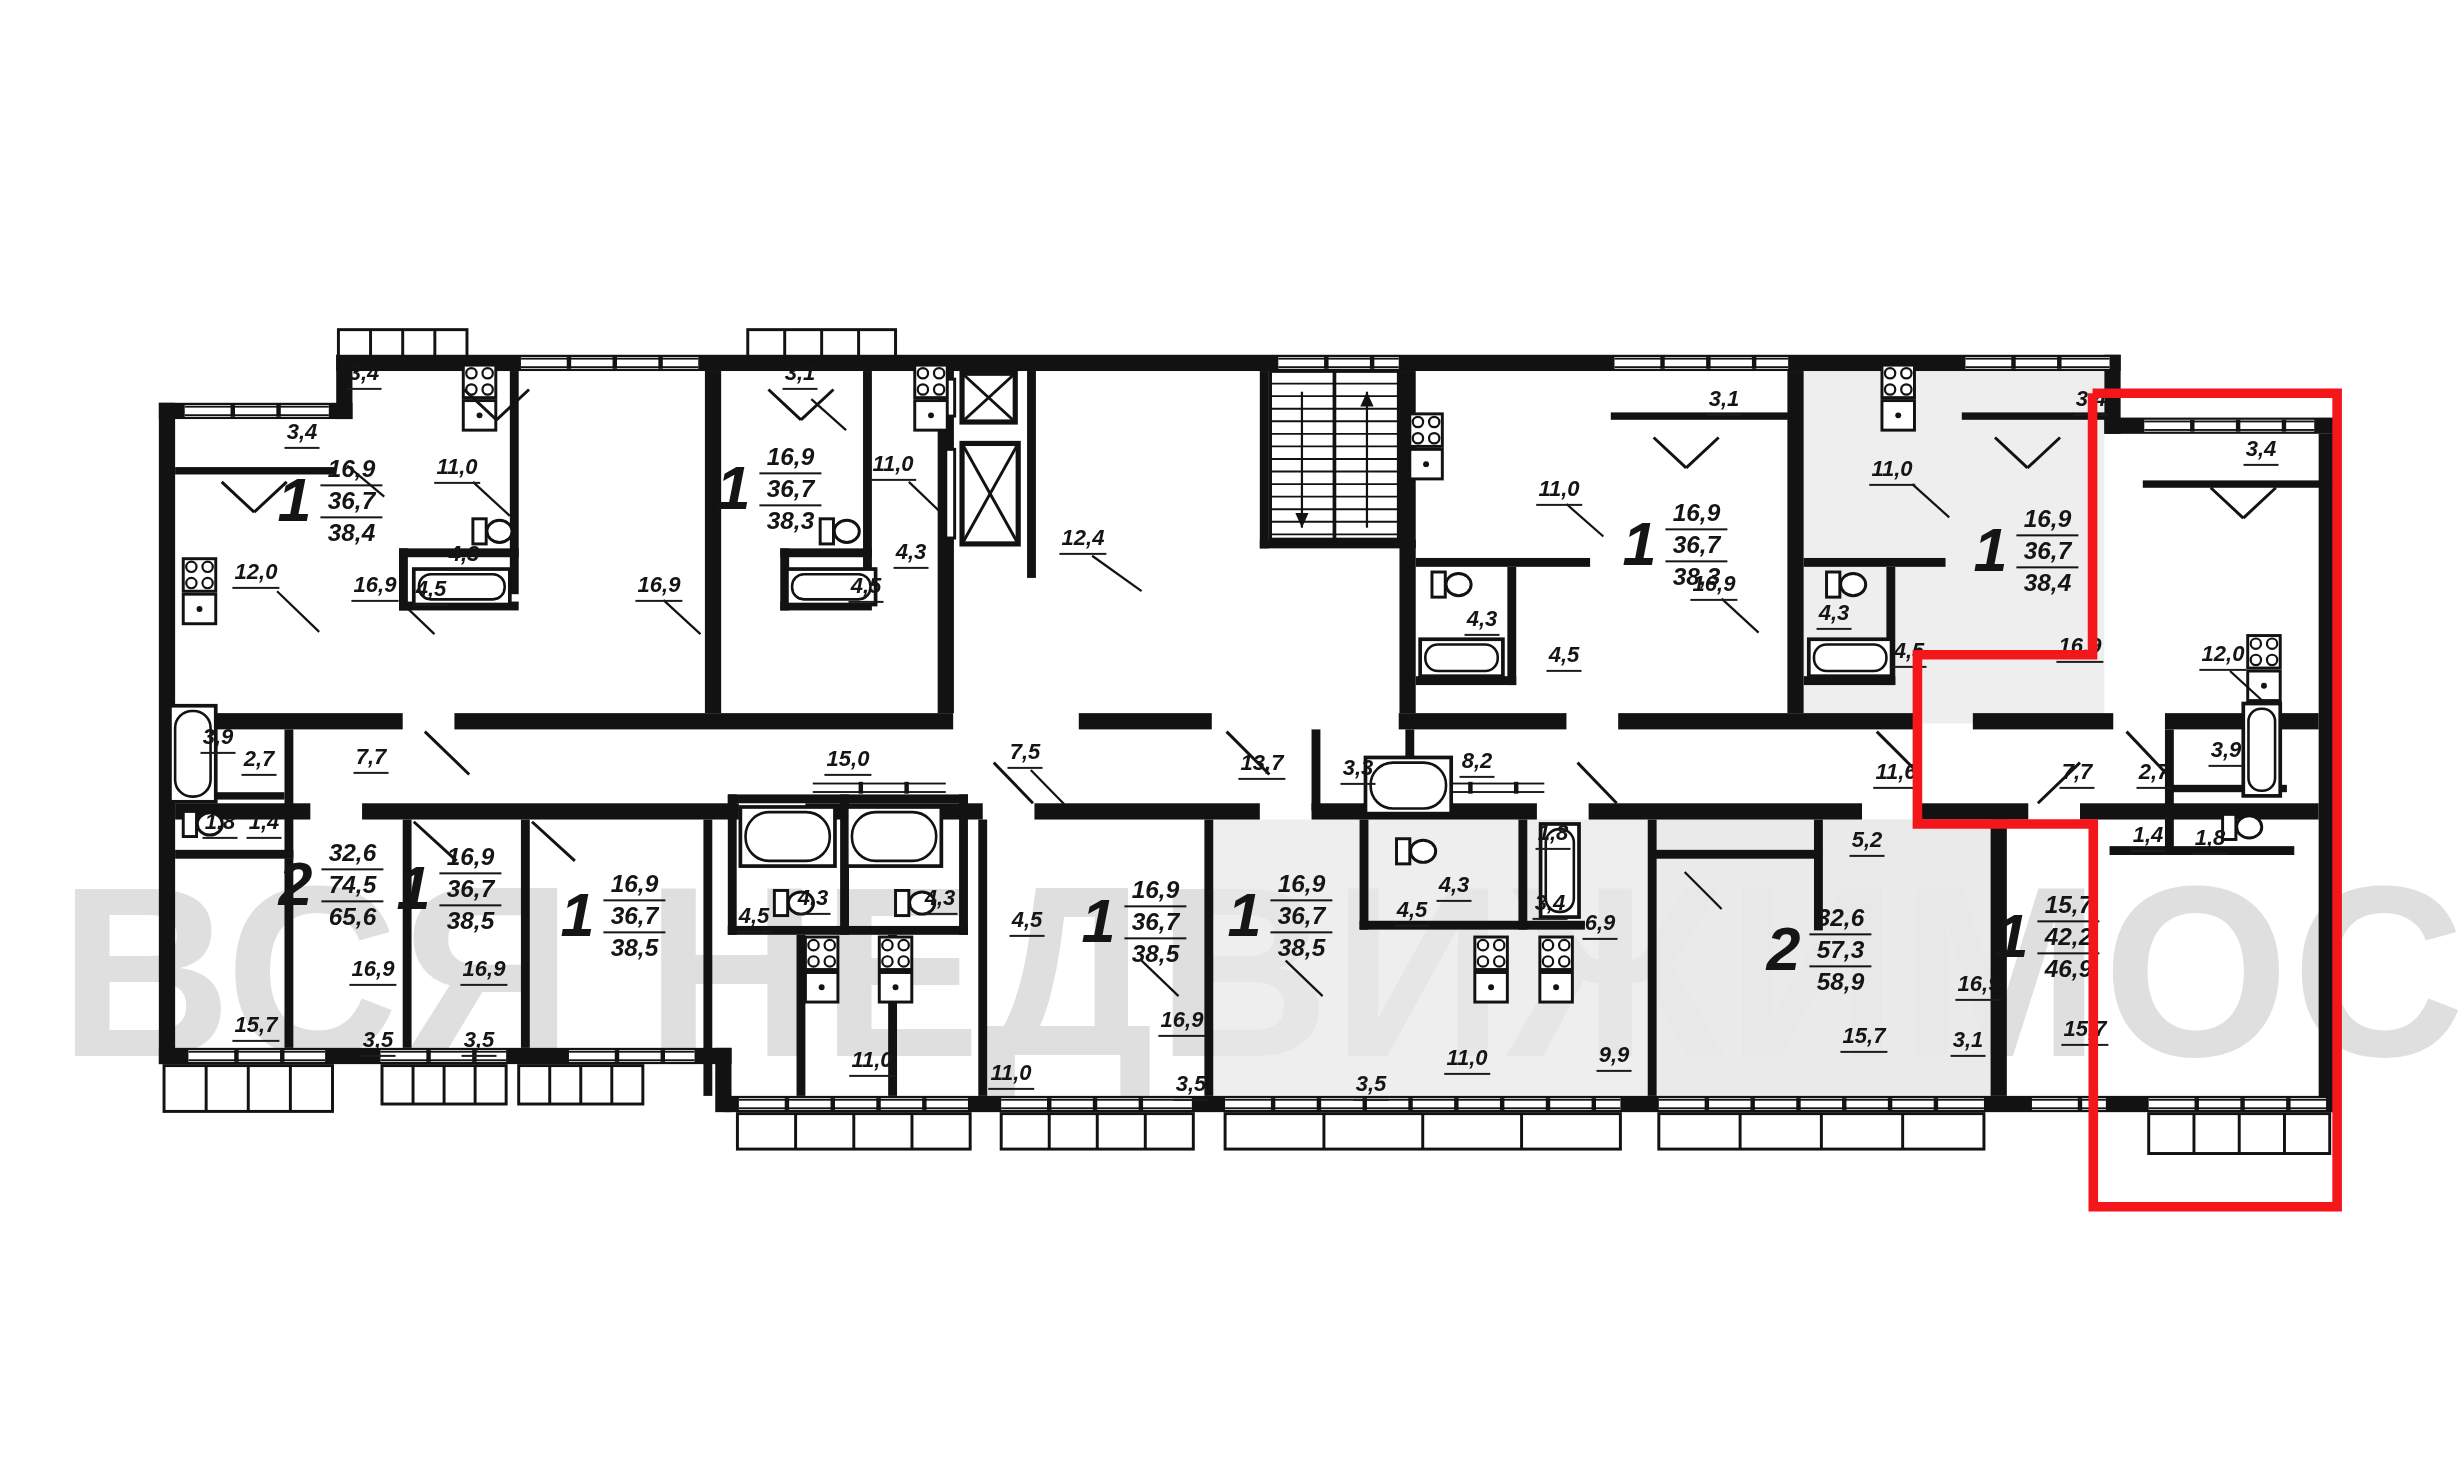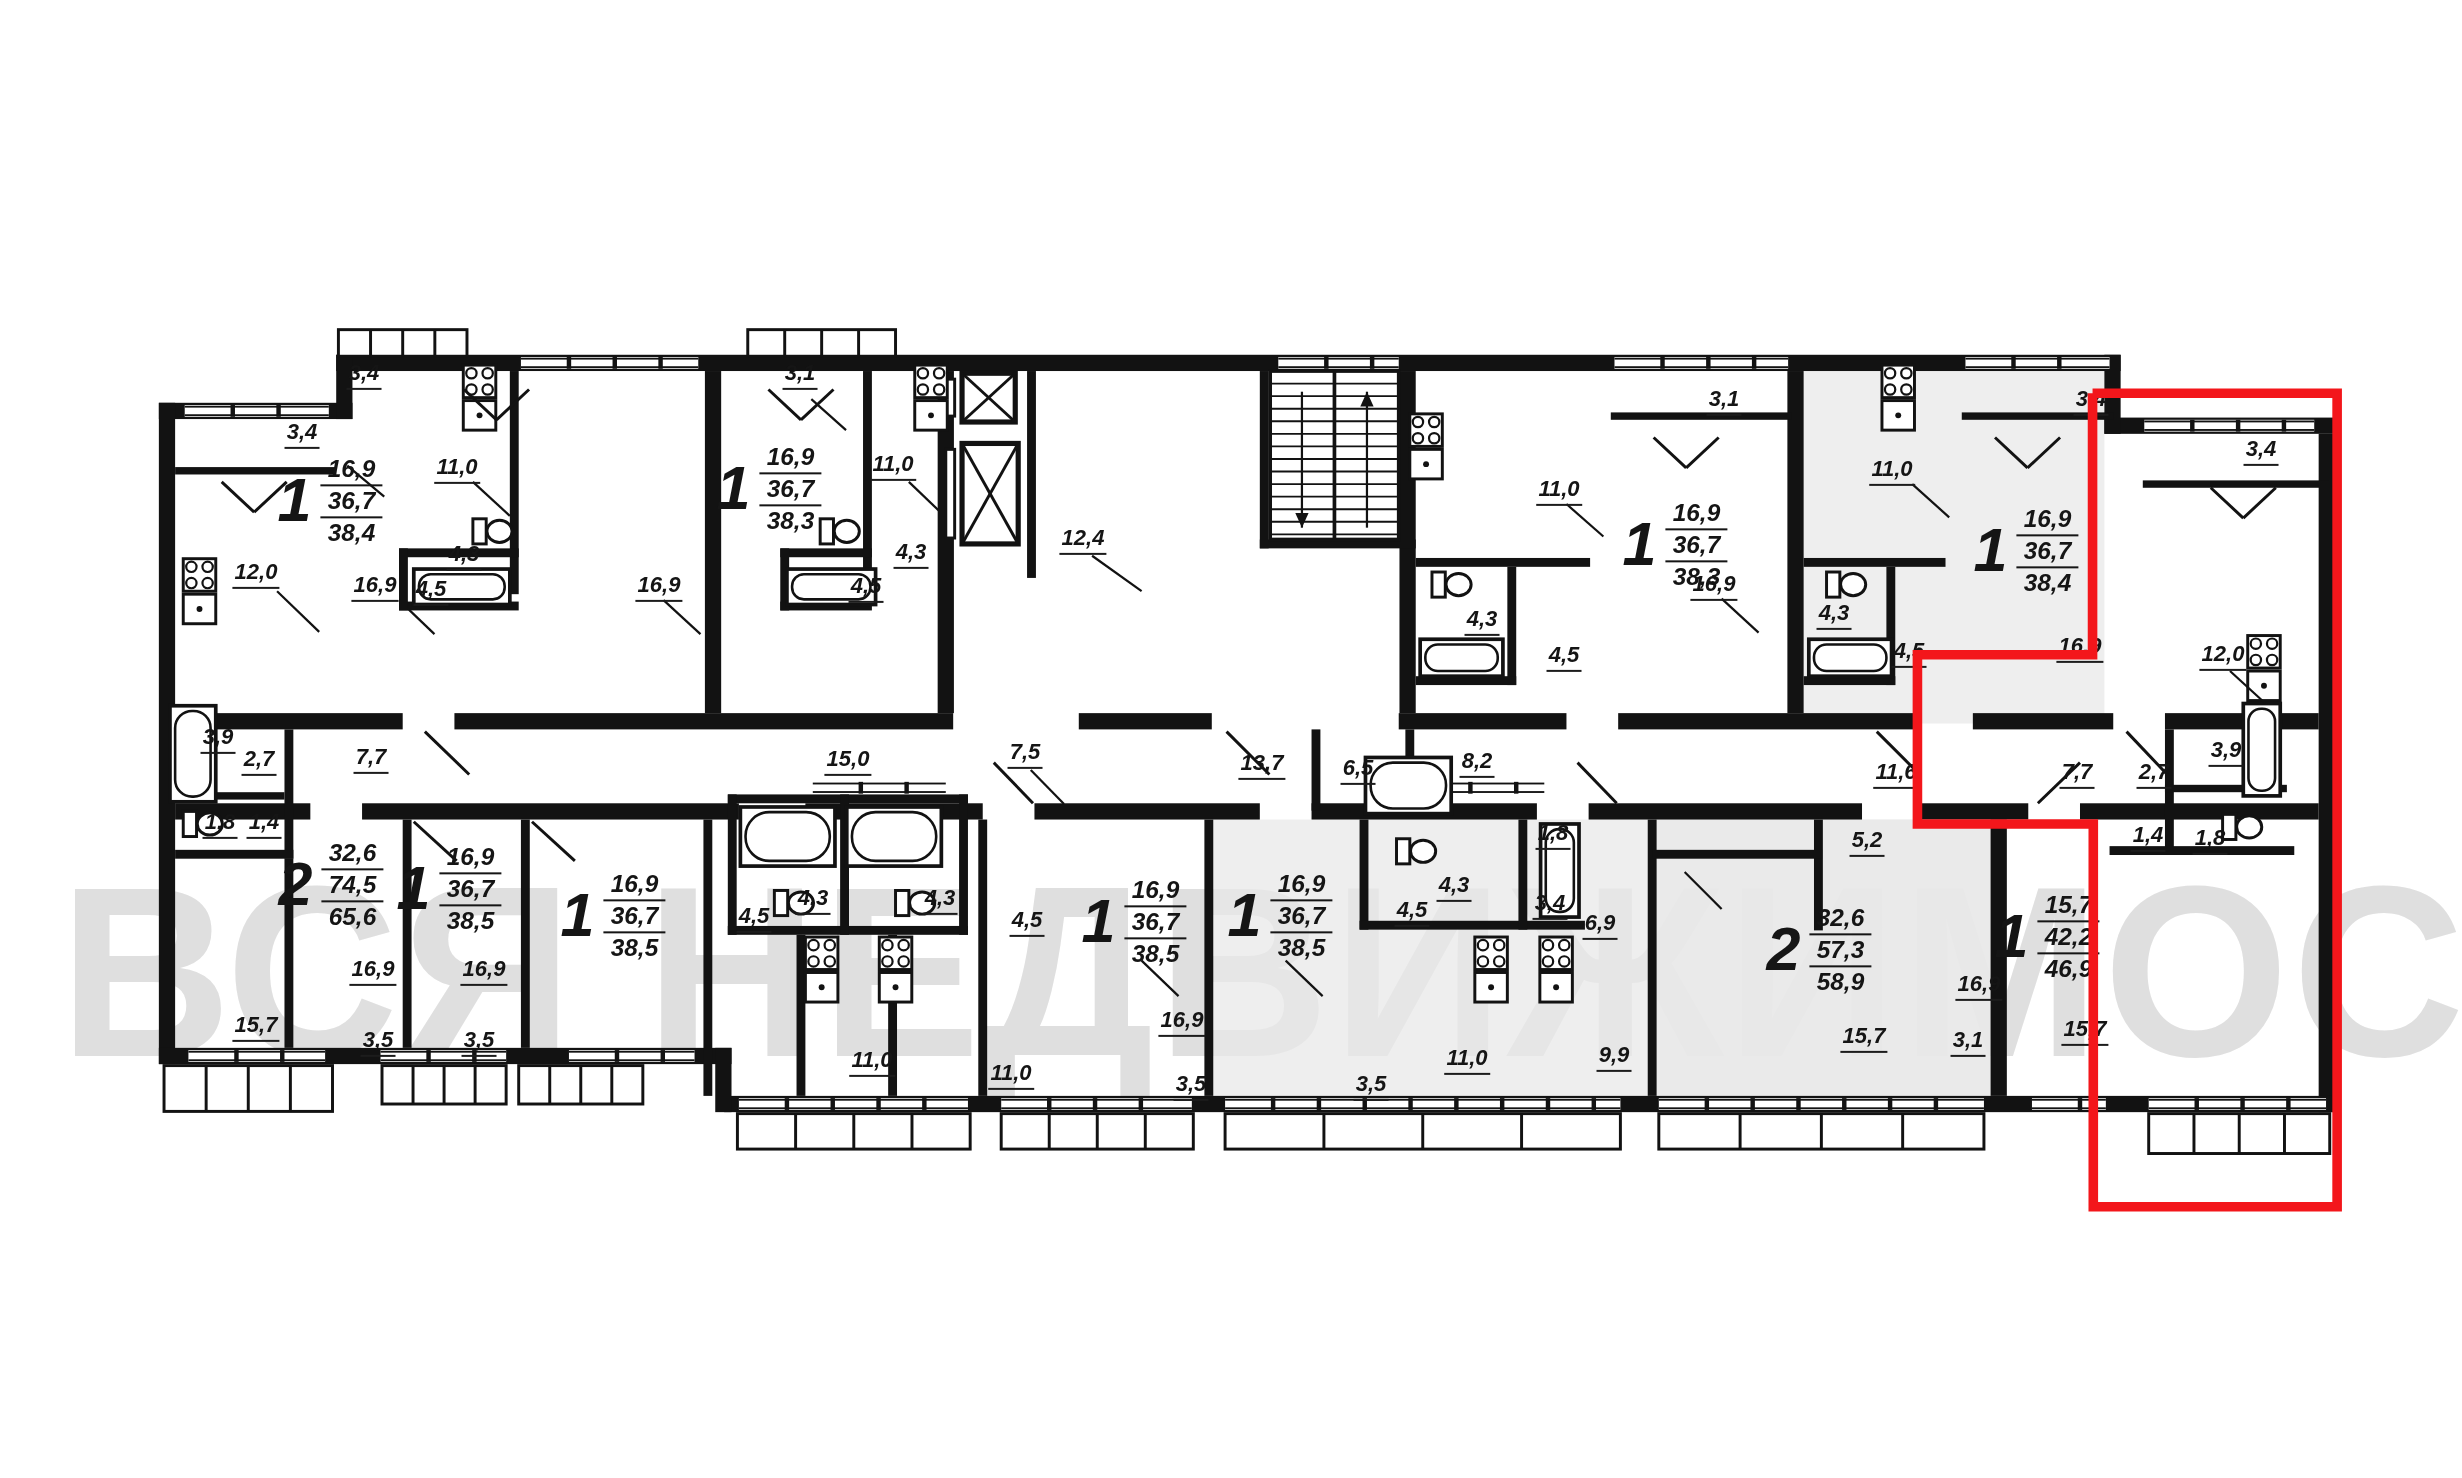--- a/index.html
+++ b/index.html
@@ -519,21 +519,21 @@
       <span class="dim" style="left: 2261px; top: 453px;">3,4</span>
       <span class="dim" style="left: 2223px; top: 658px;">12,0</span>
       <span class="dim" style="left: 218px; top: 741px;">3,9</span>
       <span class="dim" style="left: 259px; top: 763px;">2,7</span>
       <span class="dim" style="left: 371px; top: 761px;">7,7</span>
       <span class="dim" style="left: 220px; top: 826px;">1,8</span>
       <span class="dim" style="left: 264px; top: 826px;">1,4</span>
       <span class="dim" style="left: 848px; top: 763px;">15,0</span>
       <span class="dim" style="left: 1025px; top: 756px;">7,5</span>
       <span class="dim" style="left: 1262px; top: 767px;">13,7</span>
-      <span class="dim" style="left: 1358px; top: 772px;">6,5</span>
+      <span class="dim" style="left: 1358px; top: 772px;">3,3</span>
       <span class="dim" style="left: 1477px; top: 765px;">8,2</span>
       <span class="dim" style="left: 1896px; top: 776px;">11,6</span>
       <span class="dim" style="left: 2077px; top: 776px;">7,7</span>
       <span class="dim" style="left: 2154px; top: 776px;">2,7</span>
       <span class="dim" style="left: 2226px; top: 754px;">3,9</span>
       <span class="dim" style="left: 2148px; top: 839px;">1,4</span>
       <span class="dim" style="left: 2210px; top: 842px;">1,8</span>
       <span class="dim" style="left: 1553px; top: 837px;">1,8</span>
       <span class="dim" style="left: 813px; top: 902px;">4,3</span>
       <span class="dim" style="left: 940px; top: 902px;">4,3</span>

